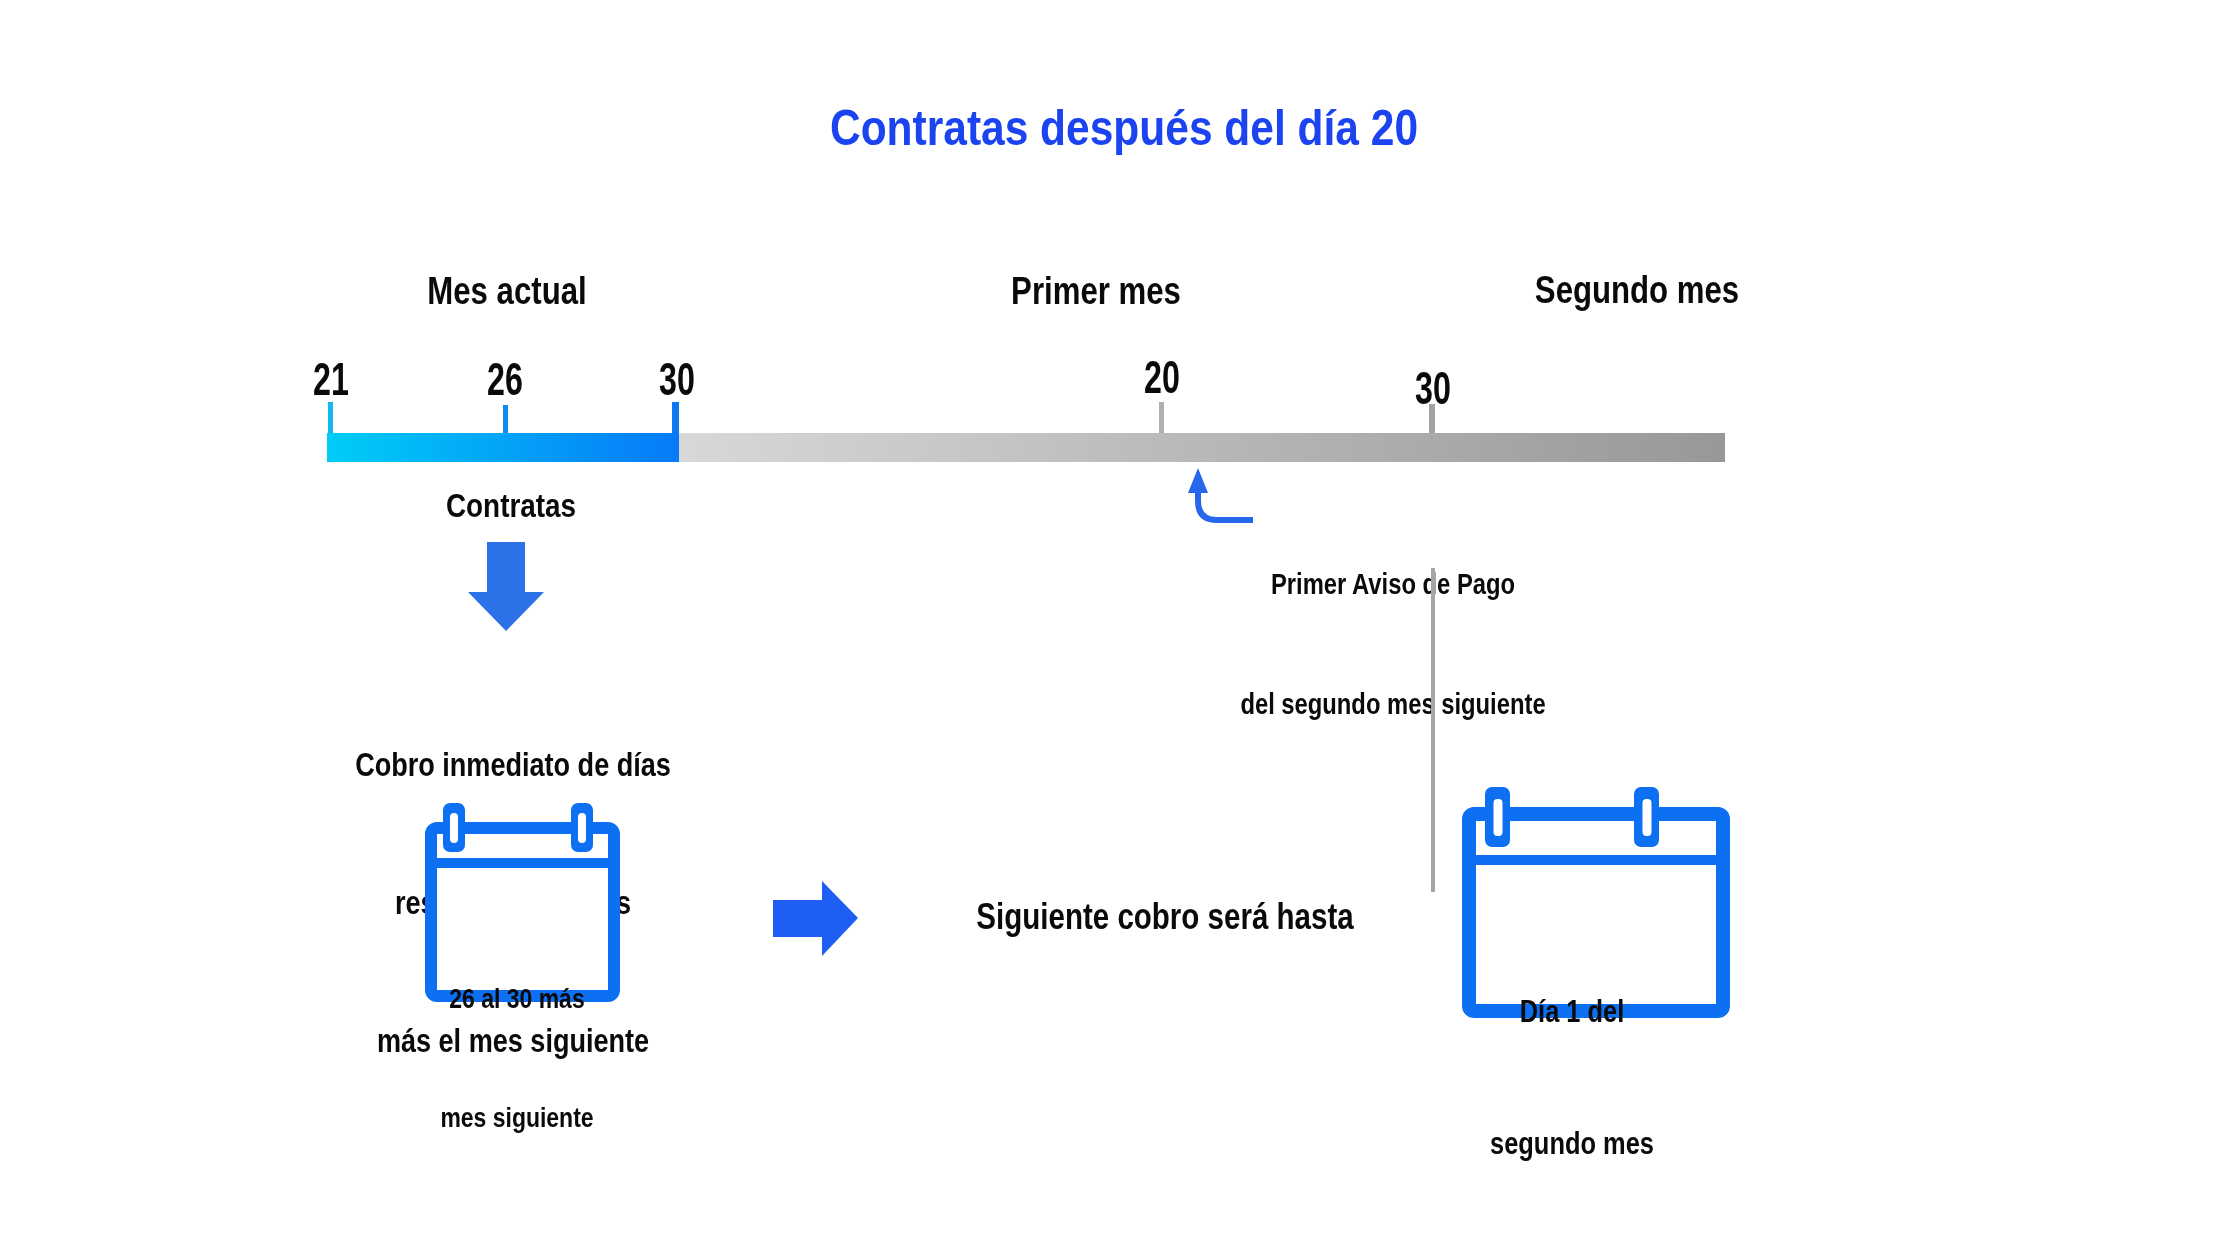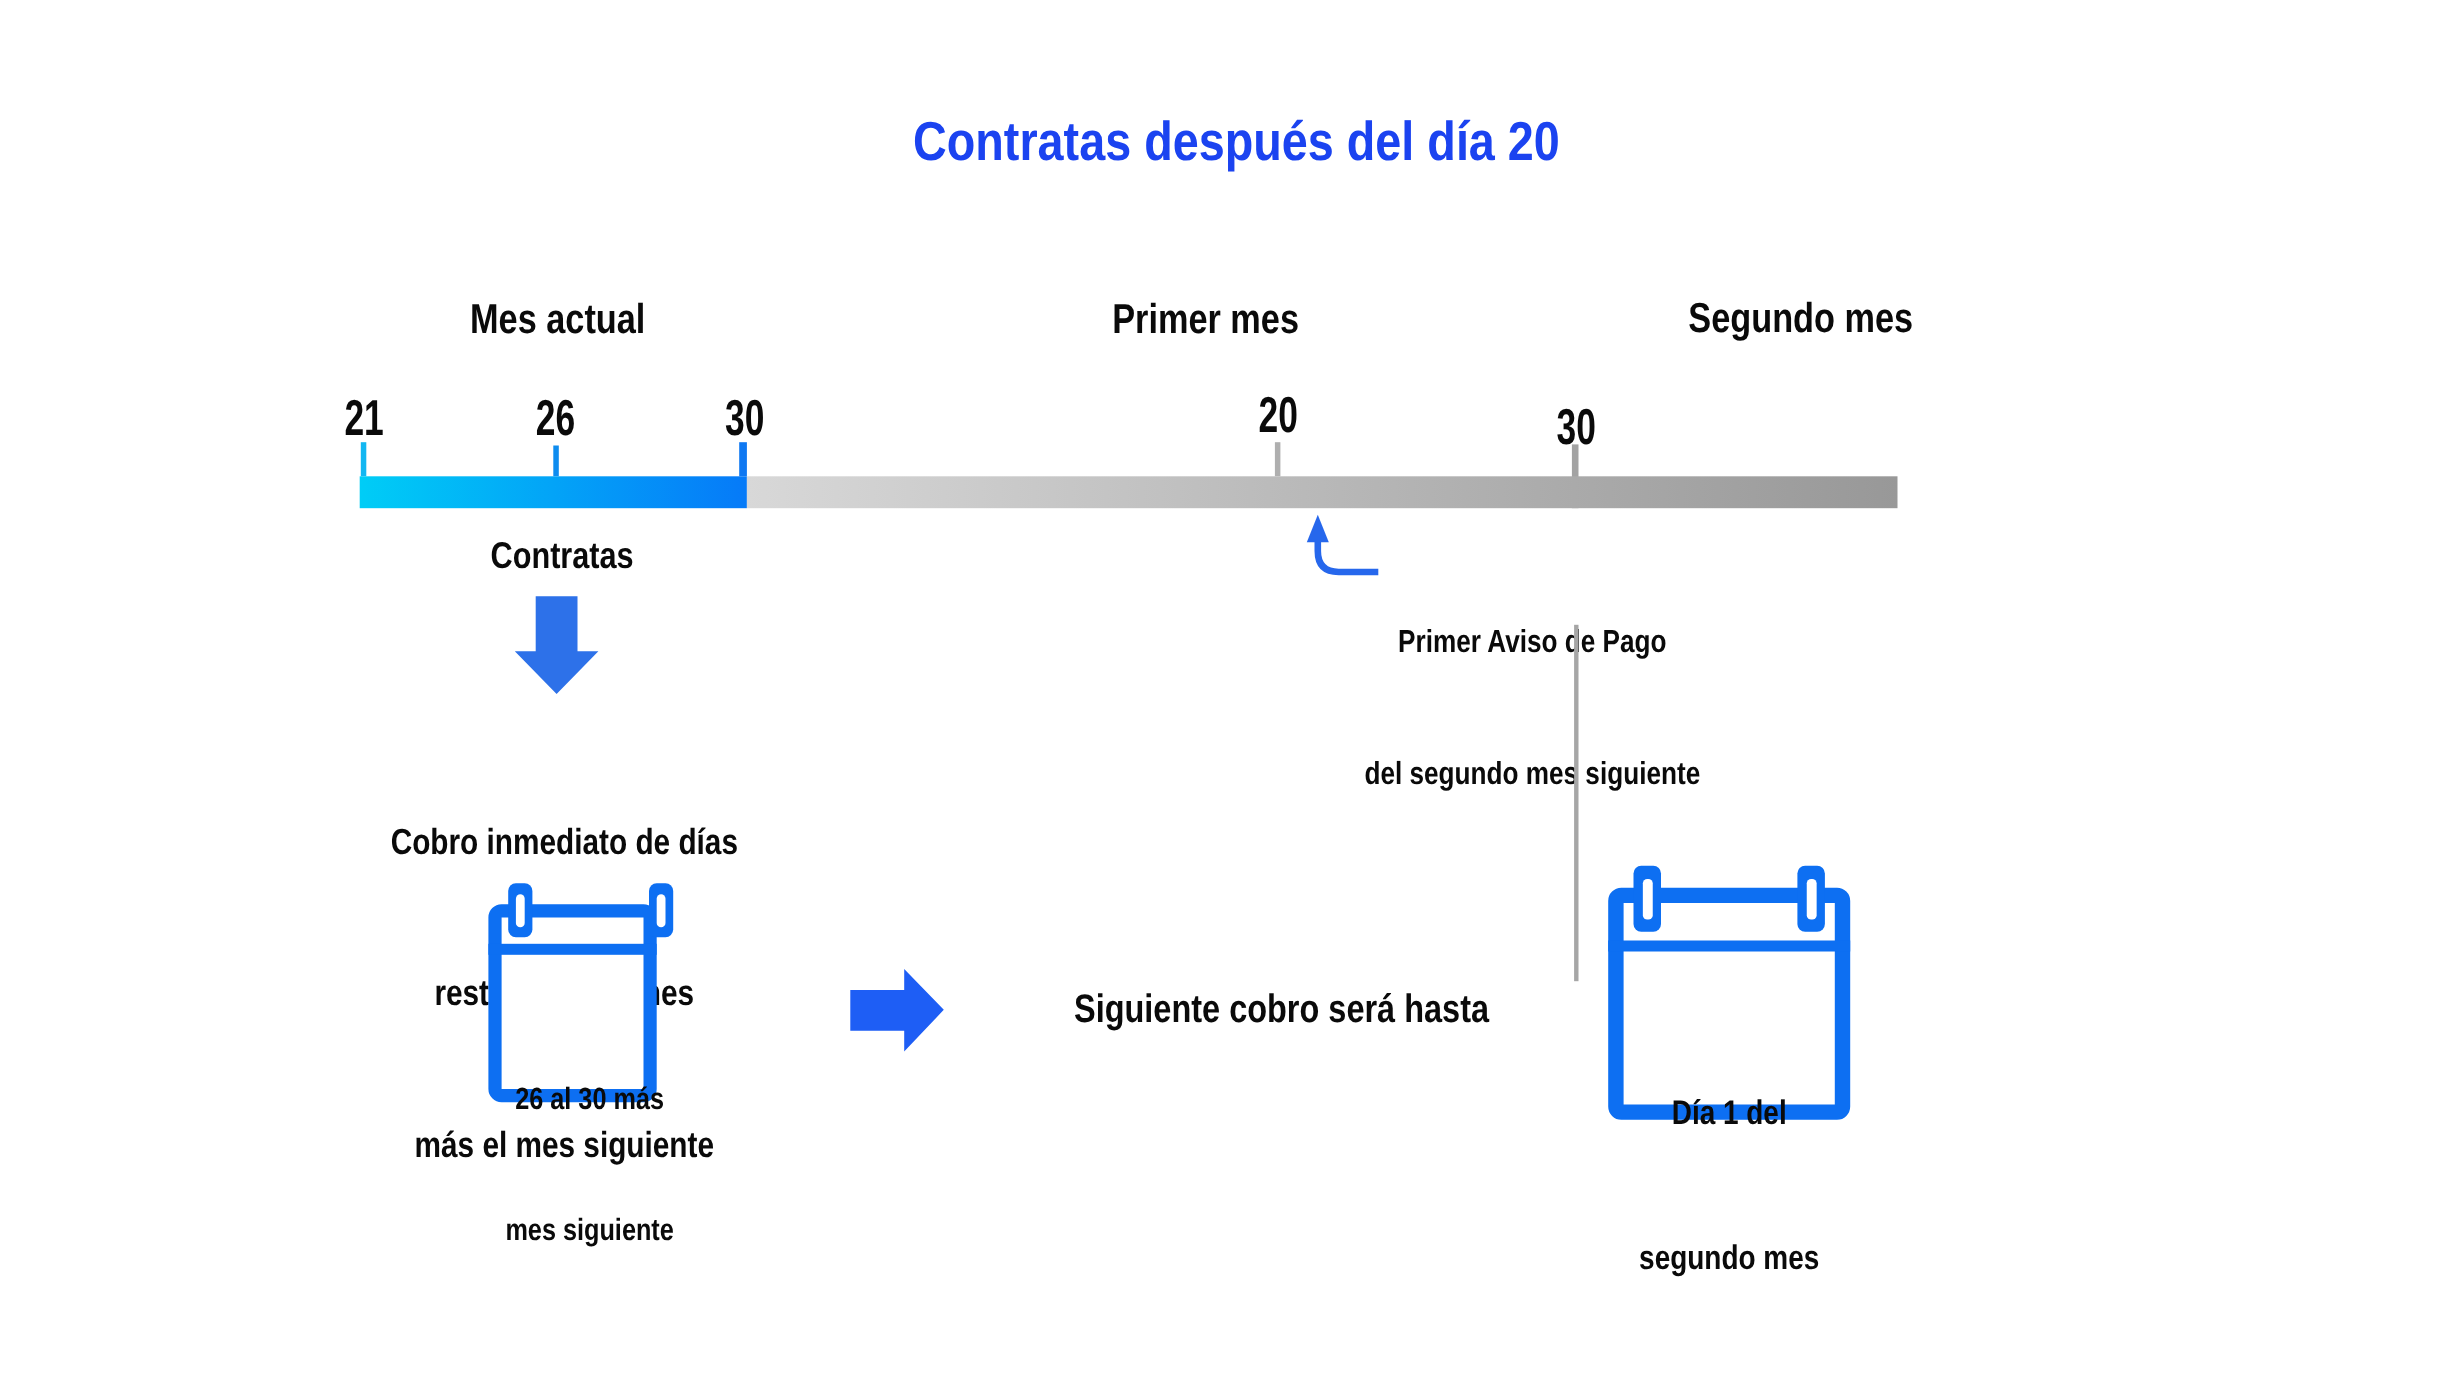--- a/index.html
+++ b/index.html
@@ -68,36 +68,36 @@
 
   <div class="t" style="left:1165px; top:896px; font-size:36px;">Siguiente cobro será hasta</div>
 
   <div class="t" style="left:1393px; top:484px; font-size:29px; line-height:40px;">
     <div>Primer Aviso de Pago</div>
     <div>del segundo mes siguiente</div>
   </div>
 
   <div class="vline"></div>
 
-  <div class="calendar" style="left:444px; top:803px; width:153px; height:199px;">
+  <div class="calendar" style="left:425px; top:803px; width:195px; height:199px;">
     <div class="cal-body" style="top:19px; height:180px;"></div>
     <div class="cal-divider" style="top:55px; height:10px;"></div>
     <div class="cal-ring" style="left:18px; width:22px; height:49px;">
       <div class="cal-slot" style="top:10px; width:8px; height:30px;"></div>
     </div>
     <div class="cal-ring" style="left:146px; width:22px; height:49px;">
       <div class="cal-slot" style="top:10px; width:8px; height:30px;"></div>
     </div>
     <div class="t cal-text" style="left:92px; top:96px; font-size:28px;">
       <div>26 al 30 más</div>
       <div>mes siguiente</div>
     </div>
   </div>
 
-  <div class="calendar" style="left:1462px; top:787px; width:220px; height:231px;">
+  <div class="calendar" style="left:1462px; top:787px; width:220px; height:231px;padding-left:48px;">
     <div class="cal-body" style="top:20px; height:211px; border-width:14px;"></div>
     <div class="cal-divider" style="top:68px; height:10px;"></div>
     <div class="cal-ring" style="left:23px; width:25px; height:60px;">
       <div class="cal-slot" style="top:12px; width:9px; height:37px;"></div>
     </div>
     <div class="cal-ring" style="left:172px; width:25px; height:60px;">
       <div class="cal-slot" style="top:12px; width:9px; height:37px;"></div>
     </div>
     <div class="t cal-text" style="left:110px; top:115px; font-size:31px;">
       <div>Día 1 del</div>

